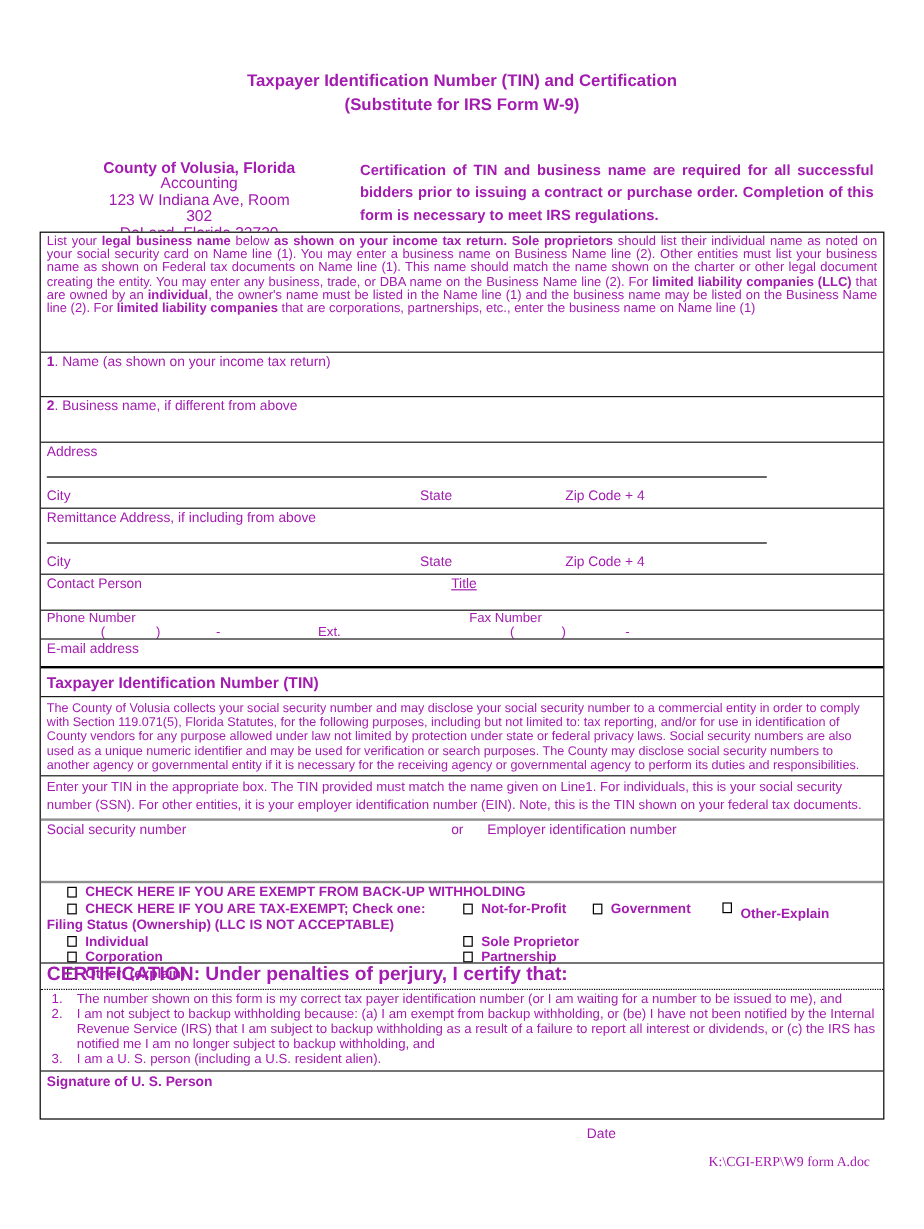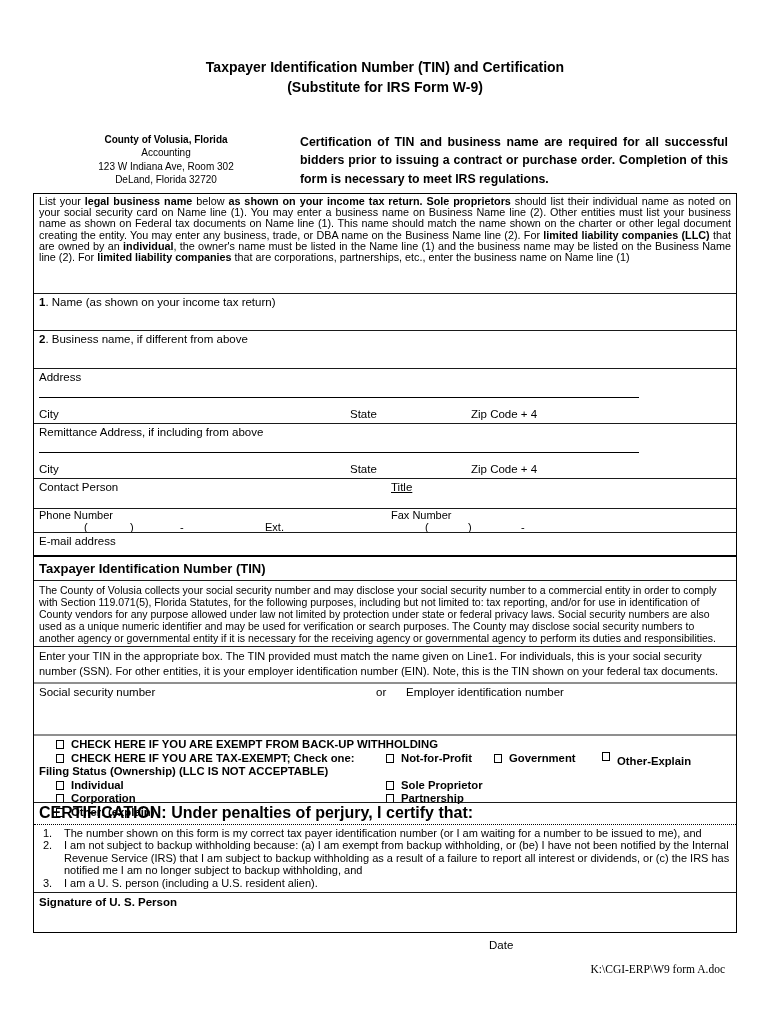--- a/index.html
+++ b/index.html
@@ -1,28 +1,28 @@
 <!DOCTYPE html>
 <html><head>
 <meta charset="utf-8">
 <style>
   * { box-sizing: border-box; }
   html,body { margin:0; padding:0; background:#fff; }
   .page {
     position:relative; width:770px; height:1024px; margin:0 auto;
-    background:#fff; color:#000000;
+    background:#fff; color:#a21caf;
     font-family:"Liberation Sans", sans-serif;
     overflow:hidden;
   }
   b, .b { font-weight:bold; }
 
   
   .doc-title { margin-top:57px; text-align:center; font-size:14px; font-weight:bold; line-height:20px; }
   .info-row { display:flex; margin:36px 0 0 85px; }
-  .agency { width:162px; text-align:center; font-size:10px; line-height:13.4px; }
+  .agency { width:162px; text-align:center; font-size:13px; line-height:13.4px; }
   .agency-name { font-weight:bold; }
   .notice { width:428px; margin-left:53px; font-weight:bold; font-size:12.3px; line-height:18.4px; text-align:justify; }
 
   
   .form-table { position:absolute; left:33px; top:193px; width:704px; border:1px solid #000; background:#fff; }
   .row { border-top:1px solid #1a1a1a; position:relative; font-size:11.5px; }
   .row:first-child { border-top:none; }
   .sep-gray { border-top:2px solid #8f8f8f; }
   .sep-thick { border-top:2px solid #000; }
 
@@ -32,21 +32,21 @@
   .r-biz  { height:38px; padding:2px 5px; }
 
   .addr-block { height:55px; padding:2px 0 0; display:flex; flex-direction:column; }
   .addr-label { padding-left:5px; }
   .fill-line { margin:14px 0 0 5px; width:600px; border-bottom:1px solid #000; height:0; }
   .city-line { margin-top:auto; padding:0 0 3px 5px; position:relative; }
   .pos-state { position:absolute; left:316px; top:0; }
   .pos-zip   { position:absolute; left:437px; top:0; }
 
   .r-contact { height:30px; padding:2px 5px; }
-  .pos-title { position:absolute; left:357px; top:2px;text-decoration:underline; }
+  .pos-title { position:absolute; left:342px; top:2px;text-decoration:underline; }
 
   .r-phone { height:24px; font-size:11px; line-height:11.5px; }
   .phone-l1 { position:relative; padding:1px 0 0 5px; }
   .pos-fax { position:absolute; left:357px; top:1px; }
   .phone-l2 { position:relative; height:12px; }
   .ph { position:absolute; top:0; }
 
   .r-email { height:23px; padding:2px 5px; }
 
   .r-tinh { height:25px; padding:4px 5px 0; font-size:13px; font-weight:bold; }

